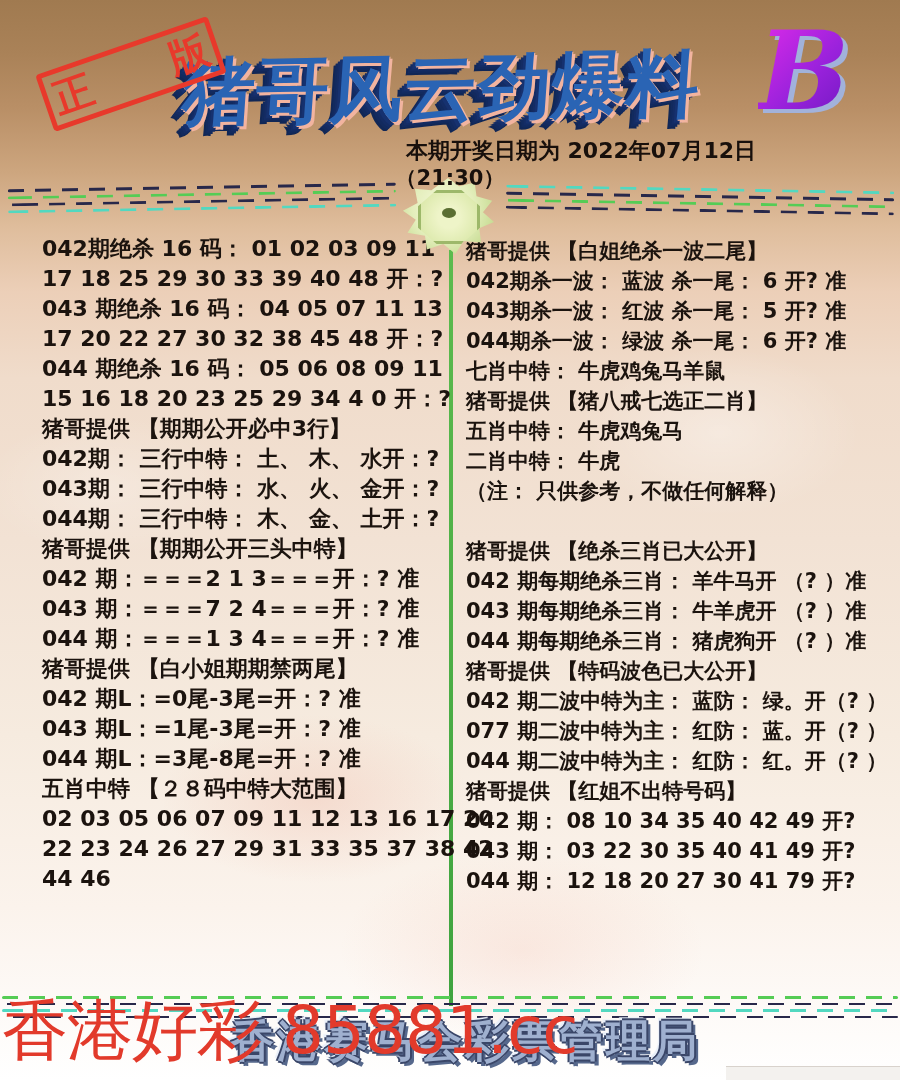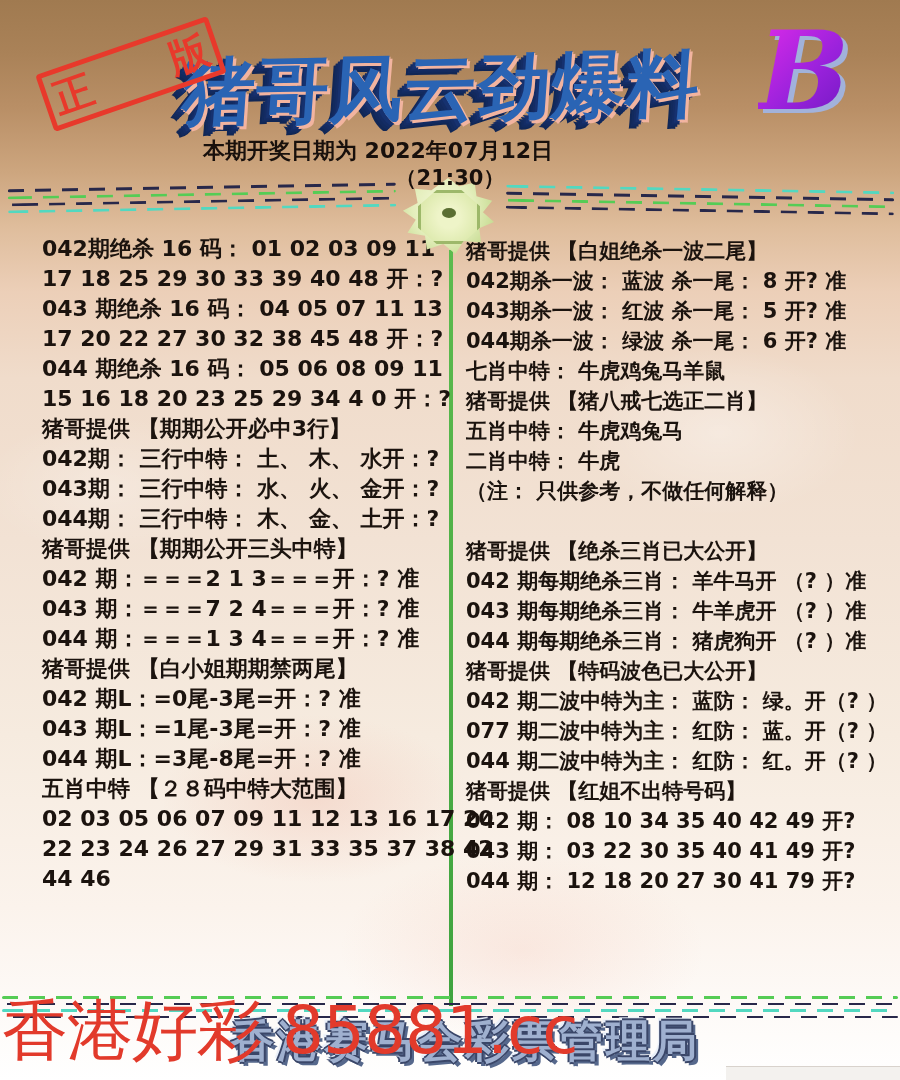--- a/index.html
+++ b/index.html
@@ -22,21 +22,21 @@
   .title{position:absolute;left:182px;top:40px;z-index:5;white-space:nowrap;
     font-size:73px;font-weight:bold;color:#2a64b4;letter-spacing:1px;
     transform:skew(-4deg,-1deg);
     text-shadow:3px 3px 0 #f2b4a0,1px 1px 0 #f2b4a0,
       -3px 3px 0 #16316f,-5px 5px 0 #142c64,-7px 7px 0 #122a5e,-9px 9px 0 #112756;}
   .edition{position:absolute;left:758px;top:8px;z-index:5;
     font-family:"DejaVu Serif",serif;font-style:italic;font-weight:bold;font-size:108px;
     background:linear-gradient(135deg,#d92ae8 10%,#9a22dc 55%,#6f18c0 95%);
     -webkit-background-clip:text;background-clip:text;color:transparent;
     filter:drop-shadow(5px 4px 0 rgba(160,180,225,.95));}
-  .date-line{position:absolute;left:0;top:136px;width:756px;text-align:center;
+  .date-line{position:absolute;left:0;top:136px;width:756px;text-align:right;
     font-size:22px;font-weight:bold;color:#18100c;z-index:5;}
   .time-line{position:absolute;left:0;top:164px;width:900px;text-align:center;
     font-size:21px;font-weight:bold;color:#18100c;z-index:7;}
   
   .dash-row{height:3px;margin-bottom:4px;border-radius:2px;
     background:repeating-linear-gradient(90deg,var(--c) 0 16px,transparent 16px 27px);}
   .dash-row.thin{height:2px;}
   .divider-top-left{position:absolute;left:8px;top:186px;width:388px;z-index:4;transform:rotate(-1deg);}
   .divider-top-right{position:absolute;left:506px;top:188px;width:388px;z-index:4;transform:rotate(1deg);}
   .divider-bottom{position:absolute;left:2px;top:996px;width:896px;z-index:4;}
@@ -124,21 +124,21 @@
     <div class="line">043 期L：=1尾-3尾=开：? 准</div>
     <div class="line">044 期L：=3尾-8尾=开：? 准</div>
     <div class="line">五肖中特  【２８码中特大范围】</div>
     <div class="line">02 03 05 06 07 09 11 12 13 16 17 20</div>
     <div class="line">22 23 24 26 27 29 31 33 35 37 38 42</div>
     <div class="line">44 46</div>
   </div>
 
   <div class="col col-right">
     <div class="line">猪哥提供  【白姐绝杀一波二尾】</div>
-    <div class="line">042期杀一波： 蓝波 杀一尾： 8 开? 准</div>
+    <div class="line">042期杀一波： 蓝波 杀一尾： 6 开? 准</div>
     <div class="line">043期杀一波： 红波 杀一尾： 5 开? 准</div>
     <div class="line">044期杀一波： 绿波 杀一尾： 6 开? 准</div>
     <div class="line">七肖中特： 牛虎鸡兔马羊鼠</div>
     <div class="line">猪哥提供  【猪八戒七选正二肖】</div>
     <div class="line">五肖中特： 牛虎鸡兔马</div>
     <div class="line">二肖中特： 牛虎</div>
     <div class="line">（注： 只供参考，不做任何解释）</div>
     <div class="line"></div>
     <div class="line">猪哥提供  【绝杀三肖已大公开】</div>
     <div class="line">042 期每期绝杀三肖： 羊牛马开 （? ）准</div>

